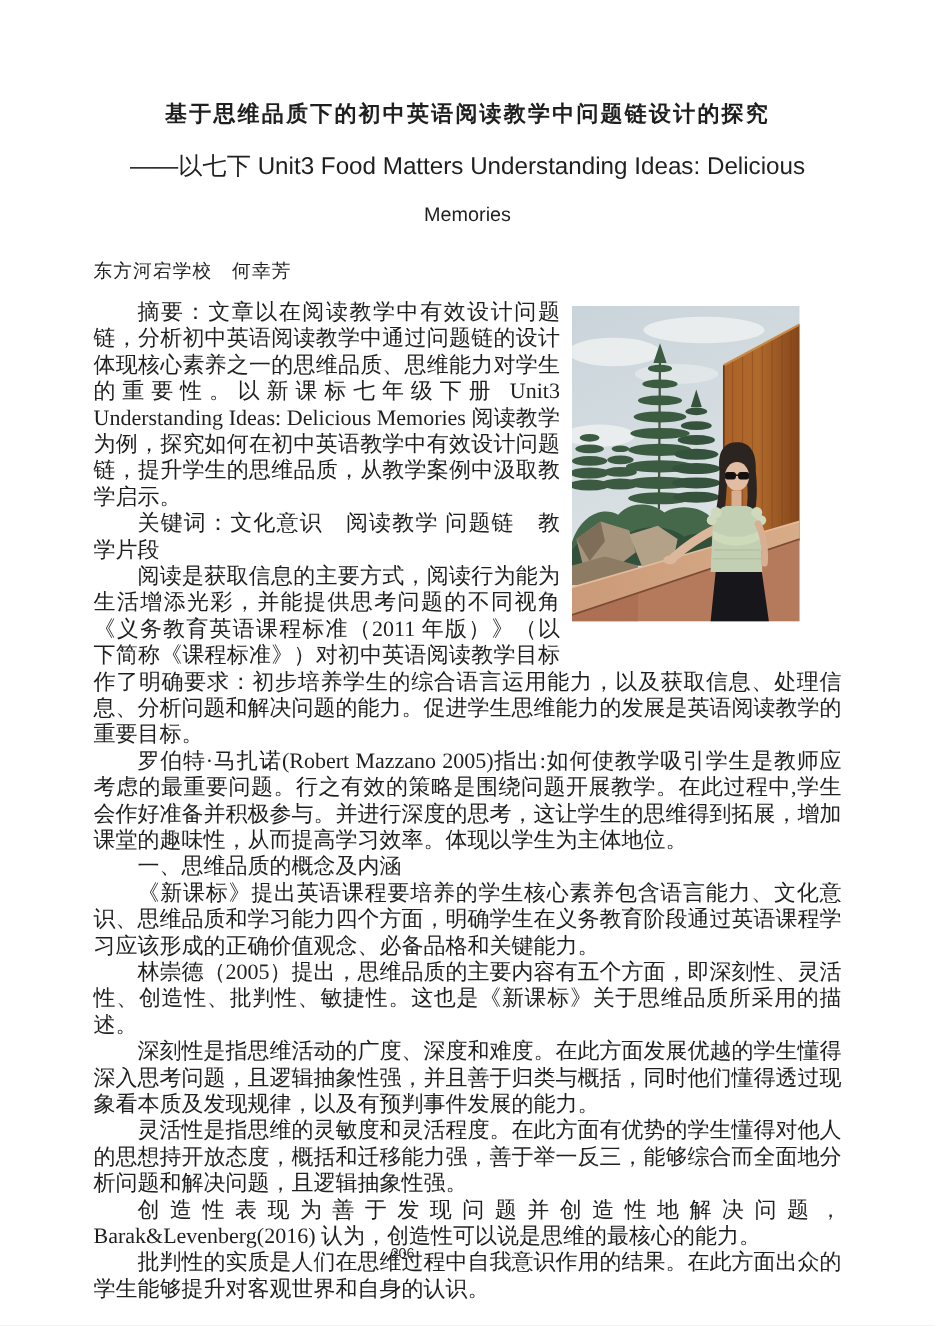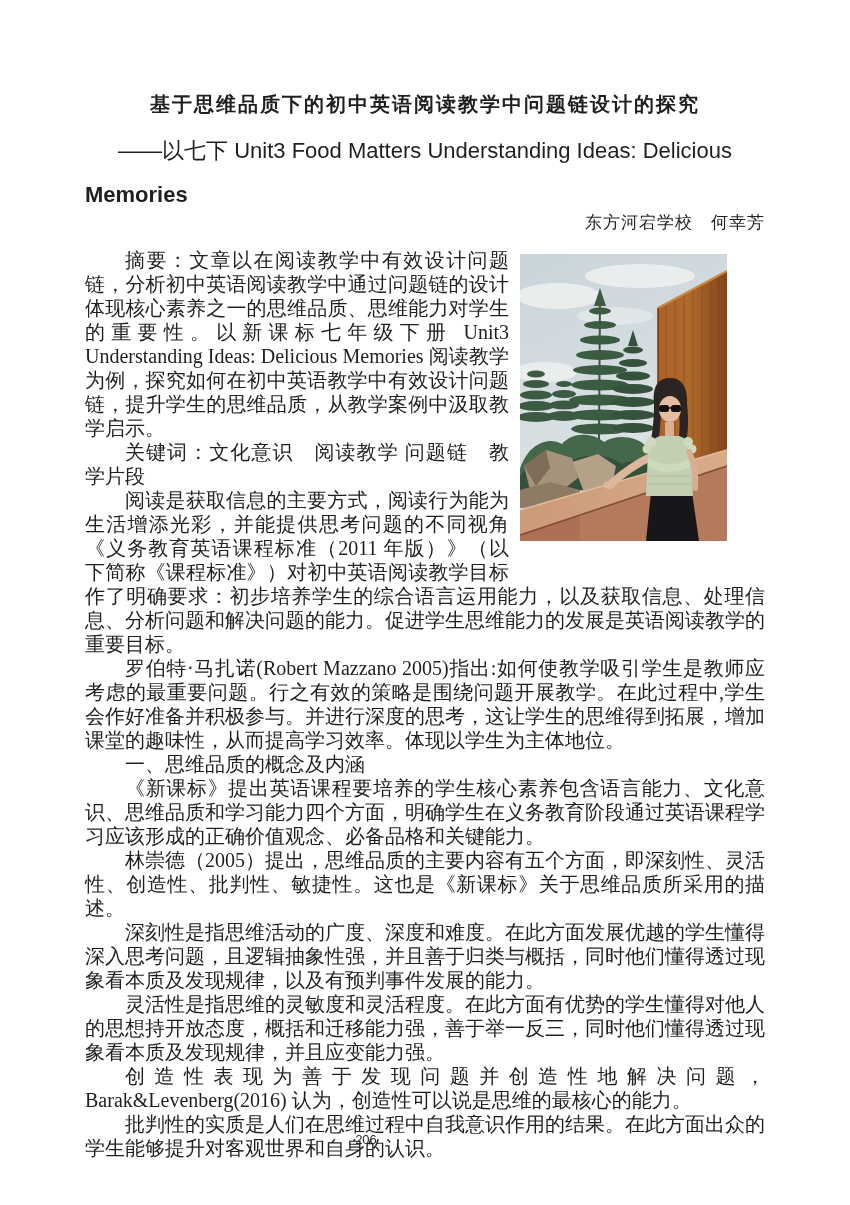--- a/index.html
+++ b/index.html
@@ -19,28 +19,28 @@
     text-align:center;letter-spacing:2px;
   }
   .doc-subtitle{
     margin:16px 0 0 0;
     font-size:22px;line-height:30px;font-weight:normal;
     font-family:"Liberation Sans","DejaVu Sans",sans-serif;
     text-align:center;
   }
   .doc-subtitle2{
     margin:14px 0 0 0;
-    font-size:22px;line-height:30px;font-weight:bold;
+    font-size:18px;line-height:30px;font-weight:normal;
     font-family:"Liberation Sans","DejaVu Sans",sans-serif;
-    text-align:left;
+    text-align:center;
   }
   .doc-author{
-    margin:0 0 12px 0;
+    margin:24px 0 12px 0;
     font-size:17px;line-height:26px;
-    text-align:right;letter-spacing:1px;
+    text-align:left;letter-spacing:1px;
   }
   .body-text p{
     margin:0;
     font-size:20px;line-height:24px;
     text-align:justify;
     text-indent:2em;
   }
   .photo-figure{
     float:right;
     width:207px;height:287px;
@@ -211,21 +211,21 @@
       </figure>
 
       <p>摘要：文章以在阅读教学中有效设计问题链，分析初中英语阅读教学中通过问题链的设计体现核心素养之一的思维品质、思维能力对学生的重要性。以新课标七年级下册 Unit3 Understanding Ideas: Delicious Memories 阅读教学为例，探究如何在初中英语教学中有效设计问题链，提升学生的思维品质，从教学案例中汲取教学启示。</p>
       <p>关键词：文化意识　阅读教学 问题链　教学片段</p>
       <p>阅读是获取信息的主要方式，阅读行为能为生活增添光彩，并能提供思考问题的不同视角《义务教育英语课程标准（2011 年版）》（以下简称《课程标准》）对初中英语阅读教学目标作了明确要求：初步培养学生的综合语言运用能力，以及获取信息、处理信息、分析问题和解决问题的能力。促进学生思维能力的发展是英语阅读教学的重要目标。</p>
       <p>罗伯特·马扎诺(Robert Mazzano 2005)指出:如何使教学吸引学生是教师应考虑的最重要问题。行之有效的策略是围绕问题开展教学。在此过程中,学生会作好准备并积极参与。并进行深度的思考，这让学生的思维得到拓展，增加课堂的趣味性，从而提高学习效率。体现以学生为主体地位。</p>
       <p>一、思维品质的概念及内涵</p>
       <p>《新课标》提出英语课程要培养的学生核心素养包含语言能力、文化意识、思维品质和学习能力四个方面，明确学生在义务教育阶段通过英语课程学习应该形成的正确价值观念、必备品格和关键能力。</p>
       <p>林崇德（2005）提出，思维品质的主要内容有五个方面，即深刻性、灵活性、创造性、批判性、敏捷性。这也是《新课标》关于思维品质所采用的描述。</p>
       <p>深刻性是指思维活动的广度、深度和难度。在此方面发展优越的学生懂得深入思考问题，且逻辑抽象性强，并且善于归类与概括，同时他们懂得透过现象看本质及发现规律，以及有预判事件发展的能力。</p>
-      <p>灵活性是指思维的灵敏度和灵活程度。在此方面有优势的学生懂得对他人的思想持开放态度，概括和迁移能力强，善于举一反三，同时他们懂得透过现象看本质及发现规律，并且应变能力强。</p>
+      <p>灵活性是指思维的灵敏度和灵活程度。在此方面有优势的学生懂得对他人的思想持开放态度，概括和迁移能力强，善于举一反三，能够综合而全面地分析问题和解决问题，且逻辑抽象性强。</p>
       <p>创造性表现为善于发现问题并创造性地解决问题，Barak&amp;Levenberg(2016) 认为，创造性可以说是思维的最核心的能力。</p>
       <p>批判性的实质是人们在思维过程中自我意识作用的结果。在此方面出众的学生能够提升对客观世界和自身的认识。</p>
 
     </div>
   </div>
 
   <div class="page-number">206</div>
 </div>
 
 </body></html>

